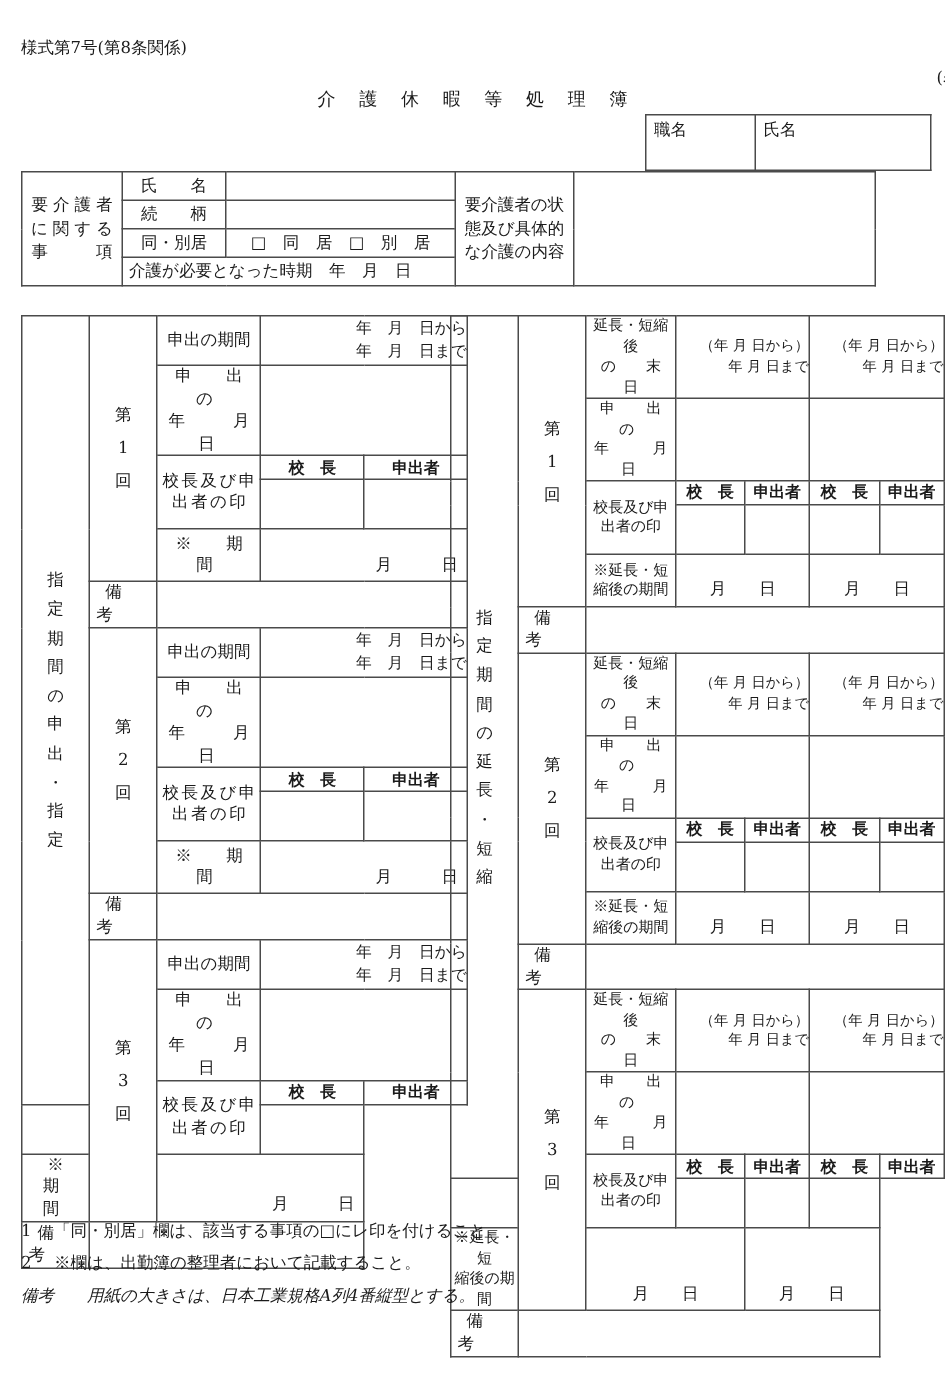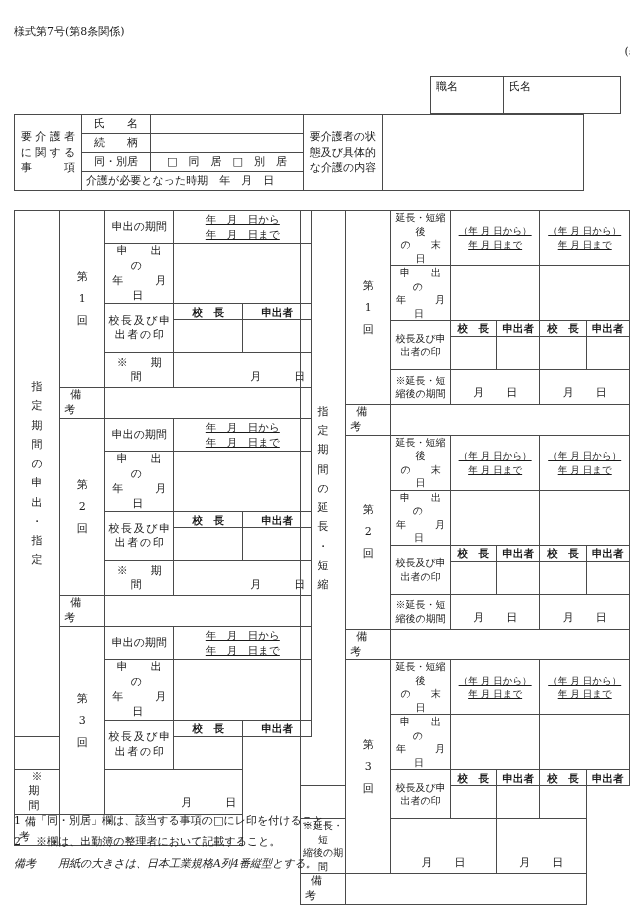--- a/index.html
+++ b/index.html
@@ -59,38 +59,39 @@
     text-align:center;
     font-size:11px;
     line-height:1.75;
     letter-spacing:0;
   }
   .vside span{display:block;}
   .roundcell{width:22px;text-align:center;line-height:2.0;font-size:11px;}
   .roundcell span{display:block;}
 
   .subhdr{height:15px;font-size:10.5px;font-weight:bold;}
-  .dates{font-size:10.5px;line-height:1.45;text-align:center;text-decoration:underline;}
+  .dates{font-size:10.5px;line-height:1.45;text-align:right;}
 
   
   .notes{position:absolute;left:14px;top:806px;width:600px;font-size:11px;line-height:1.95;}
   .notes .h{margin:0;}
   .notes .li{margin:0;padding-left:22px;text-indent:-22px;}
   .notes .li .n{display:inline-block;width:22px;text-indent:0;}
   .notes .bikou{font-style:italic;}
   .notes .bikou .k{display:inline-block;width:44px;}
   .chk{font-size:11px;}
 </style>
 </head>
 <body>
 
 <div class="pg">
 
   <div class="form-no">様式第7号(第8条関係)</div>
   <div class="side-mark">(表面)</div>
+  <div class="doc-title">介 護 休 暇 等 処 理 簿</div>
 
   <table class="namebox">
     <tbody>
         <tr>
       <td style="width:72px">
         <div class="lbl">職名</div>
       </td>
       <td style="width:116px">
         <div class="lbl">氏名</div>
       </td>

